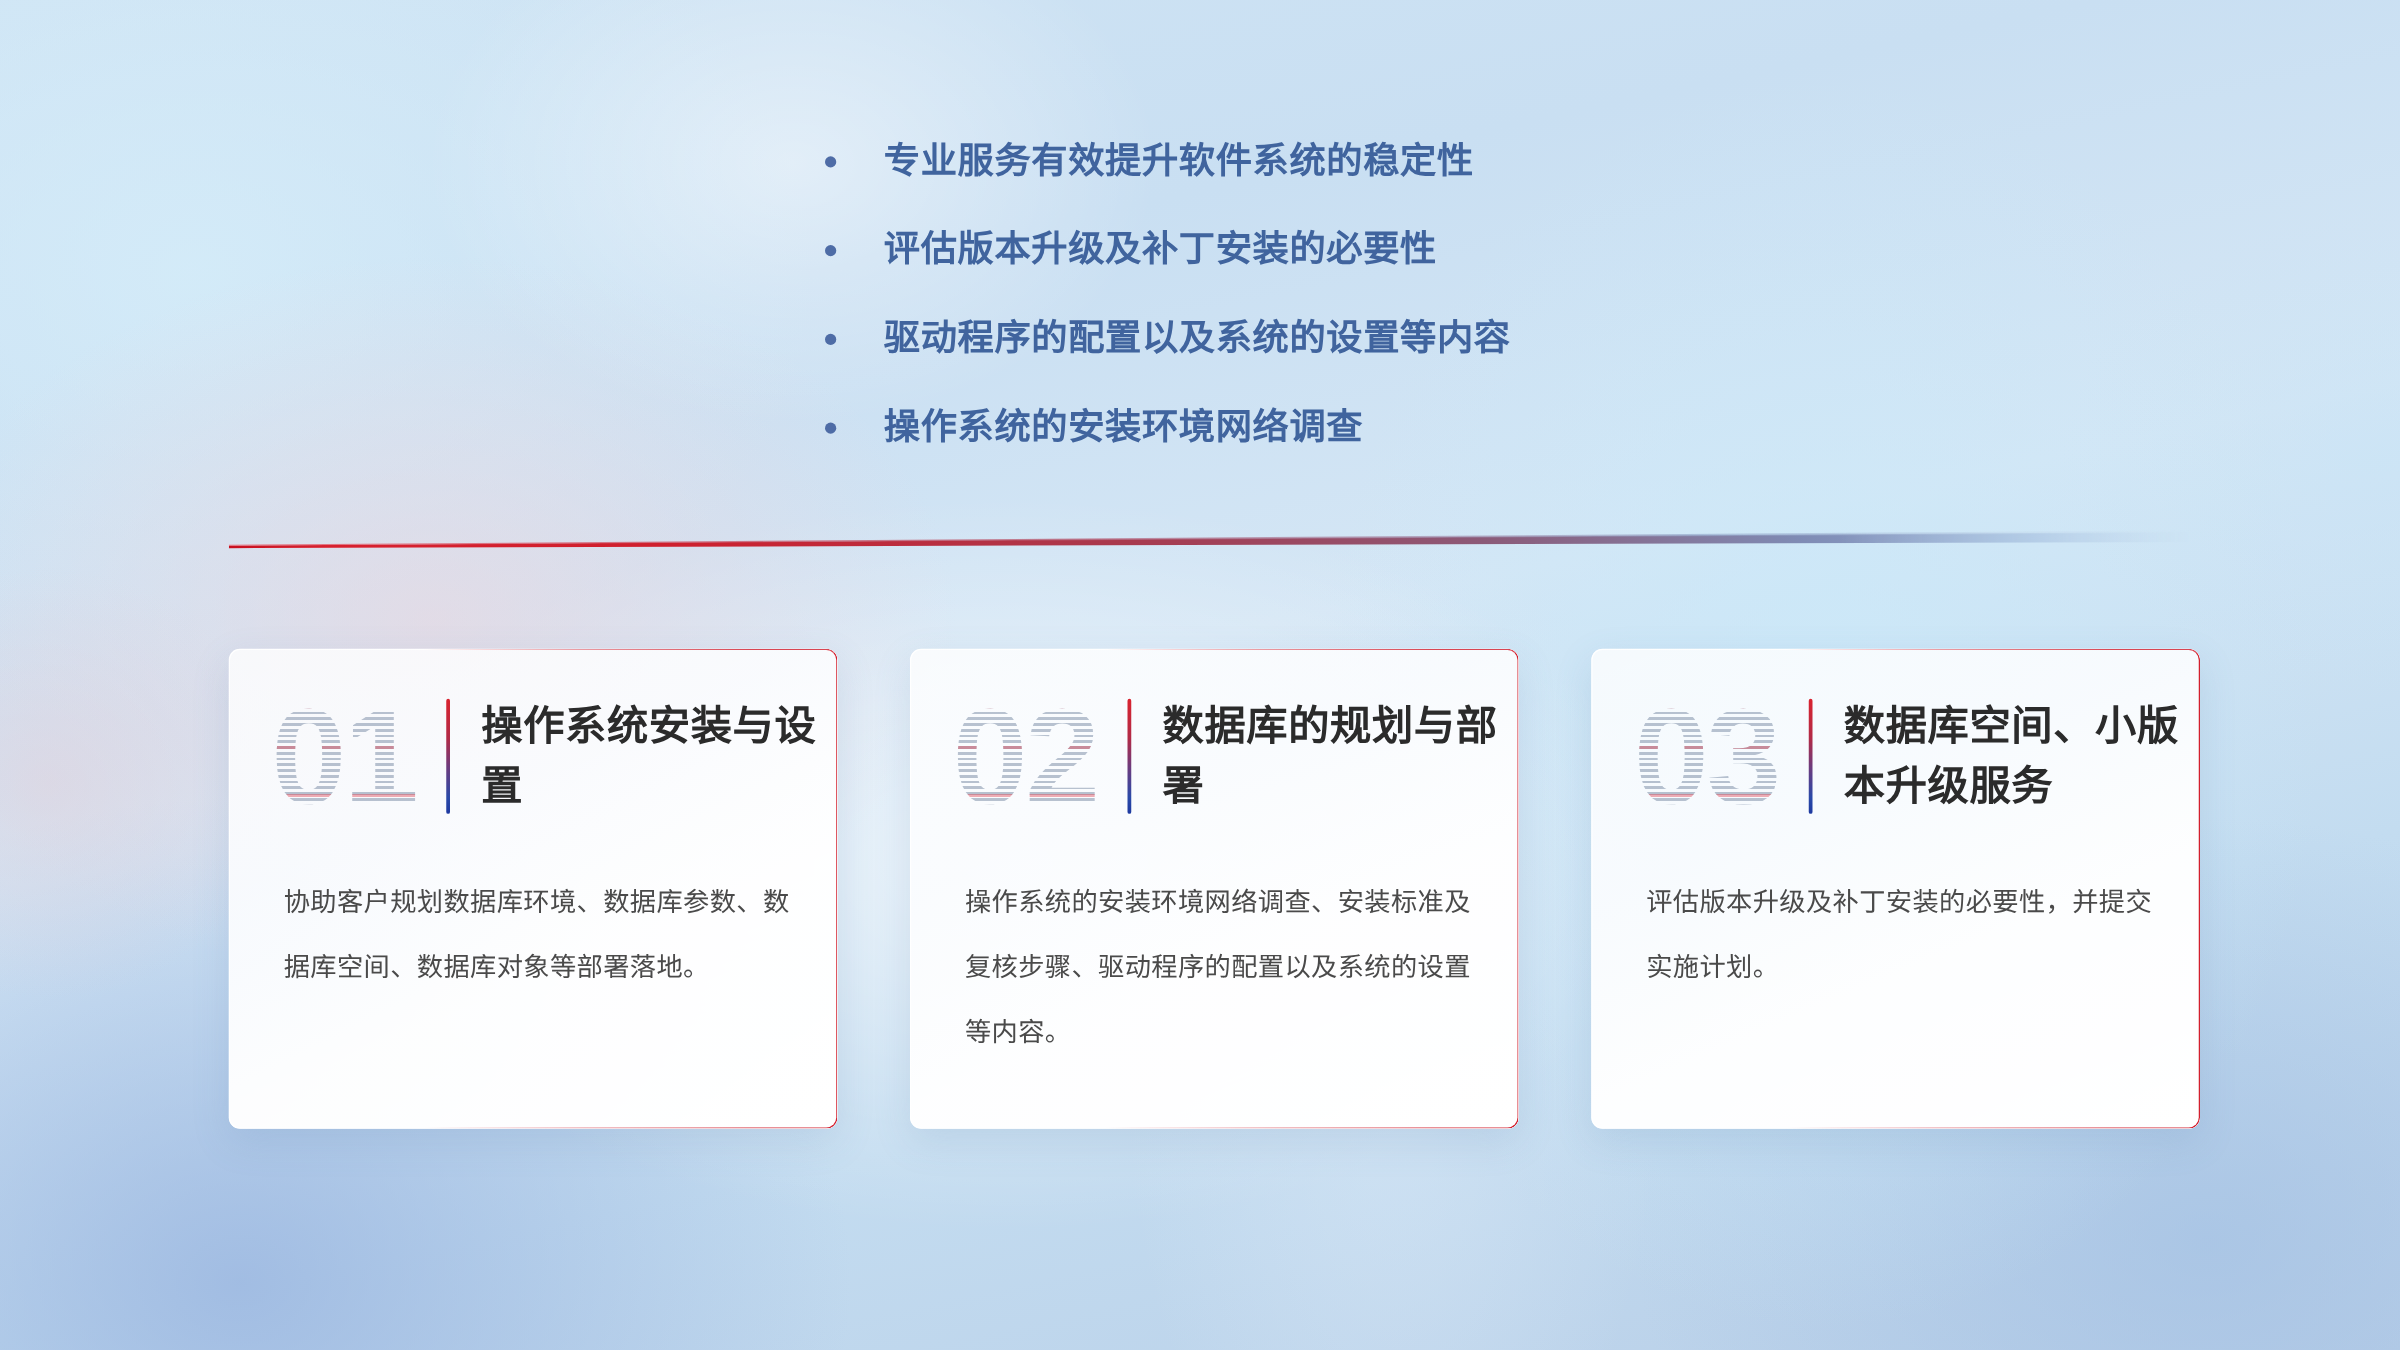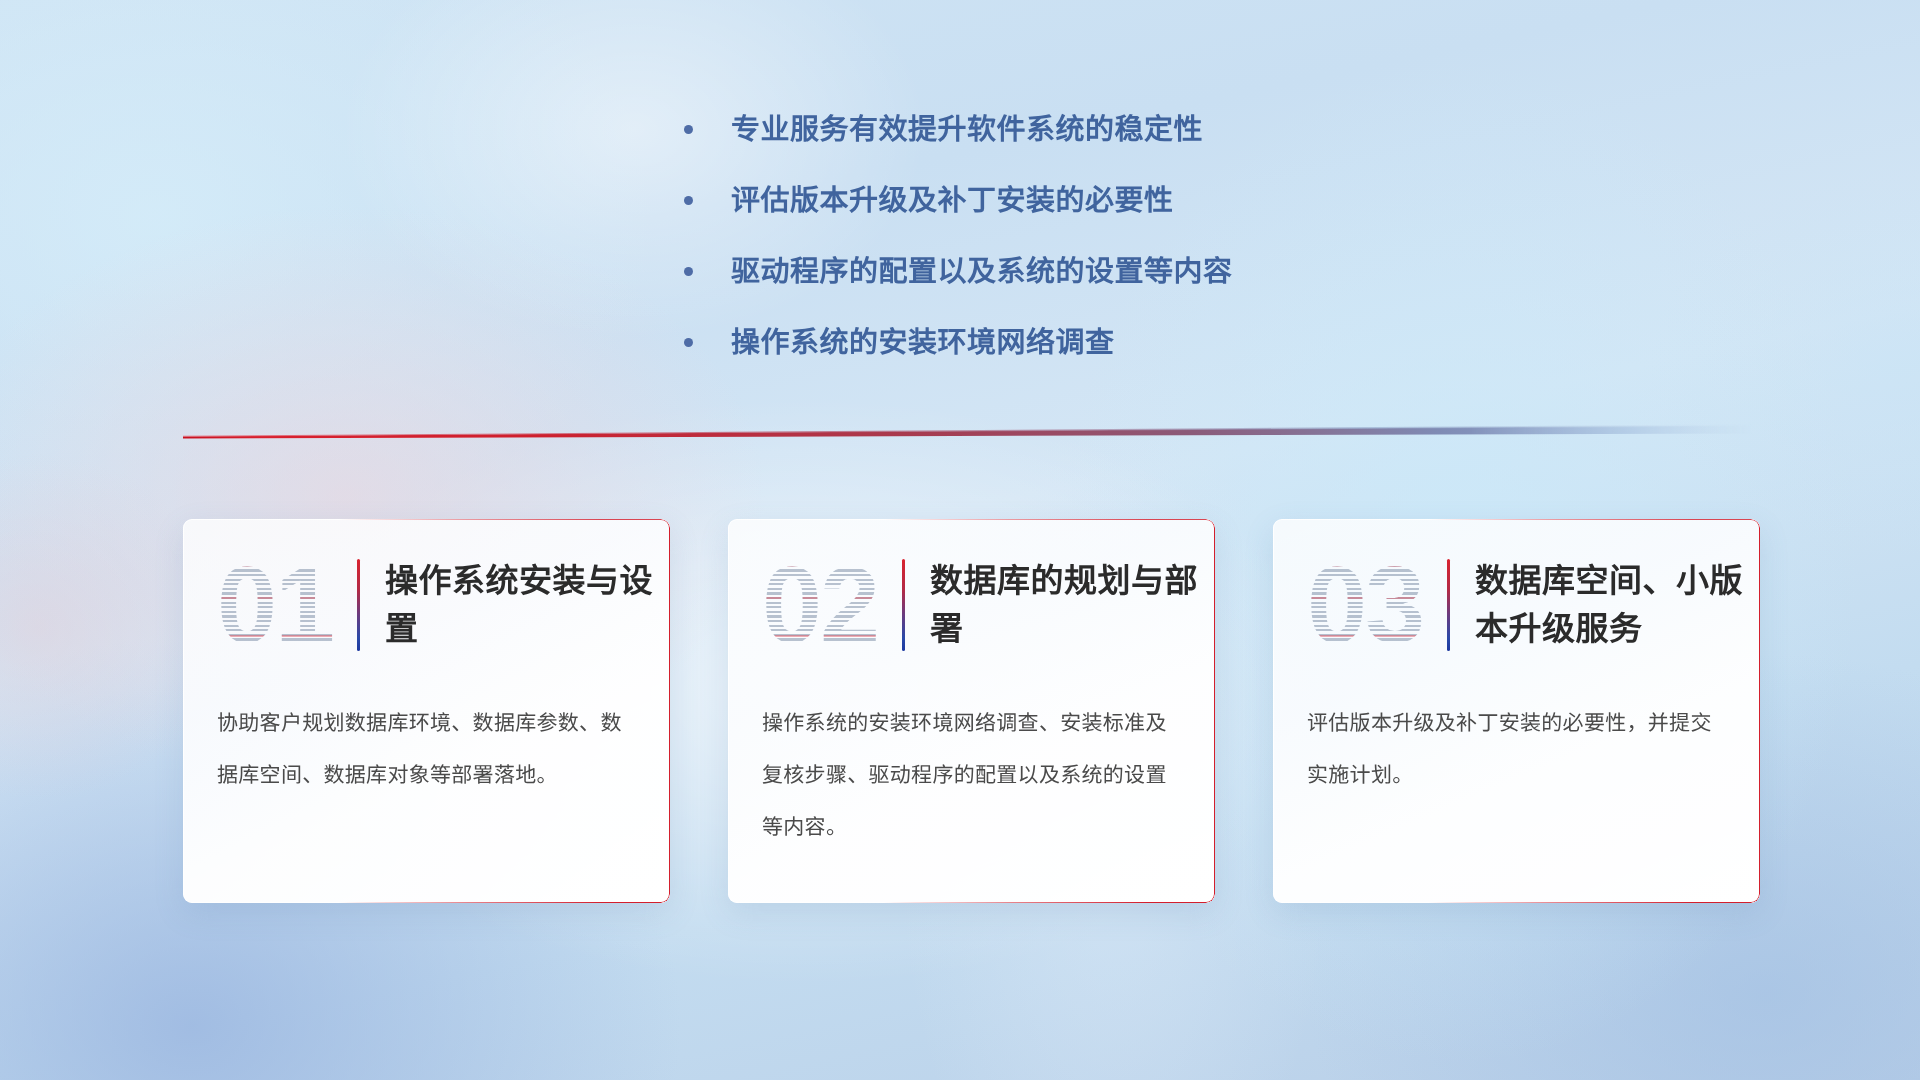--- a/index.html
+++ b/index.html
@@ -42,21 +42,21 @@
   #stage::after {
     content:""; position:absolute; inset:0; pointer-events:none;
     background:
       radial-gradient(ellipse 260px 240px at 2% 58%, rgba(226,206,216,.5) 0%, rgba(226,206,216,0) 72%),
       radial-gradient(ellipse 340px 260px at 99% 34%, rgba(200,228,246,.55) 0%, rgba(200,228,246,0) 74%);
   }
 
   
   #bullets {
     position:absolute;
-    left:684px; top:110px;
+    left:660px; top:110px;
     z-index:4;
   }
   .bullet-row {
     display:flex;
     align-items:flex-start;
     margin-bottom:33px;
   }
   .bullet-dot {
     width:9px; height:9px;
     border-radius:50%;
@@ -193,21 +193,21 @@
   .card-title {
     font-size:33px;
     font-weight:700;
     line-height:48px;
     color:#2b2b2b;
     letter-spacing:.5px;
   }
   .card-body {
     position:relative;
     z-index:2;
-    padding:0 34px 0 34px;
+    padding:0 34px 0 44px;
     margin-top:6px;
     font-size:21px;
     line-height:52px;
     color:#4a4a4a;
     letter-spacing:.3px;
   }
 </style>
 </head>
 <body>
 

